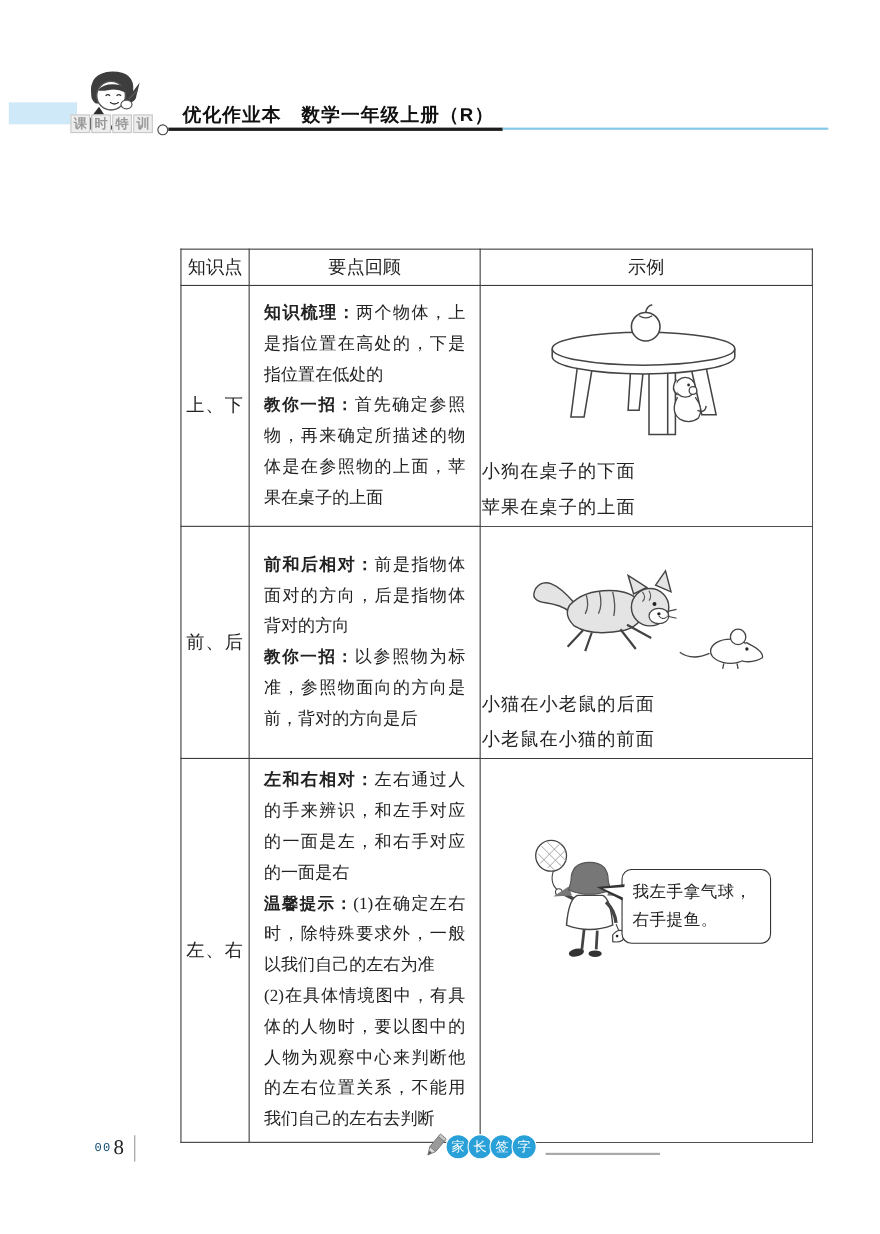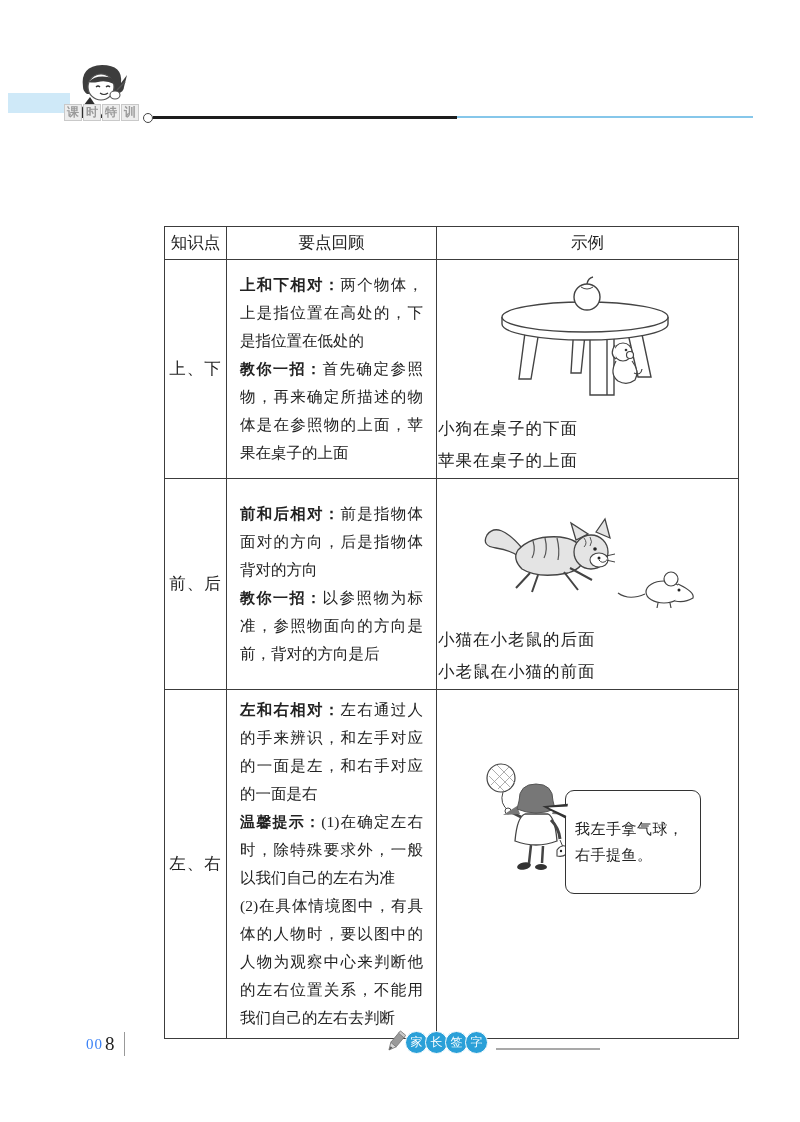--- a/index.html
+++ b/index.html
@@ -41,31 +41,31 @@
   td.review{vertical-align:middle;padding:6px 13px;font-size:15.5px;line-height:28px;text-align:justify;}
   td.review p{margin:0;}
   .lead{font-weight:bold;}
   .lead.hei{font-family:"Liberation Sans",sans-serif;font-size:15px;}
   td.example{vertical-align:top;position:relative;}
   .illu{display:block;margin:0 auto;}
   .caption{ font-size:16.5px;line-height:32px;letter-spacing:1px;}
 
   
   .bubble{position:absolute;left:128px;top:100px;width:116px;border:1.5px solid #333;border-radius:9px;
-      padding:25px 9px;font-size:15px;line-height:26px;background:#fff;letter-spacing:.5px;}
+      padding:7px 9px;font-size:15px;line-height:26px;background:#fff;letter-spacing:.5px;}
   .bubble:before{content:"";position:absolute;left:-24px;top:11px;width:0;height:0;
       border-top:6px solid transparent;border-bottom:9px solid transparent;border-right:25px solid #333;
       transform:rotate(8deg);}
   .bubble:after{content:"";position:absolute;left:-18px;top:14px;width:0;height:0;
       border-top:4px solid transparent;border-bottom:6px solid transparent;border-right:20px solid #fff;
       transform:rotate(8deg);}
 
   
   .page-num{position:absolute;left:86px;top:1032px;display:flex;align-items:center;}
-  .page-num .pfx{color:#3b82f6;font-size:15px;letter-spacing:1px;}
+  .page-num .pfx{color:#0c4a6e;font-size:11px;letter-spacing:1px;font-family:Liberation Mono, monospace;}
   .page-num .num{color:#222;font-size:19px;margin-left:2px;}
   .page-num .vline{display:inline-block;width:1px;height:24px;background:#999;margin-left:9px;}
   .signature{position:absolute;left:384px;top:1030px;display:flex;align-items:center;}
   .sig-circles{display:flex;margin-left:2px;}
   .sig-circles span{width:21px;height:21px;margin-left:-3px;border-radius:50%;background:#2aa0d8;
       color:#fff;font-family:"Liberation Sans",sans-serif;font-size:12px;display:flex;
       align-items:center;justify-content:center;border:1px solid #fff;}
   .sig-line{display:inline-block;width:104px;height:2px;background:#a9a9a9;margin-left:8px;margin-top:14px;}
 </style>
 </head>
@@ -85,20 +85,21 @@
       <path d="M20,37 L34,58 L4,58 Z" fill="#2e2e2e"></path>
       <path d="M47,30 l8,-8" stroke="#555" stroke-width="1.5"></path>
     </svg>
   </div>
   <div class="badge">
     <span>课</span>
     <span>时</span>
     <span>特</span>
     <span>训</span>
   </div>
+  <div class="book-title">优化作业本　数学一年级上册（R）</div>
   <div class="rule-circle"></div>
   <div class="rule-black"></div>
   <div class="rule-blue"></div>
 
 
 
   <table class="kt">
     <colgroup>
         <col style="width:62px">
         <col style="width:210px">
@@ -107,21 +108,21 @@
     <tbody>
         <tr>
       <th class="h">知识点</th>
       <th class="h">要点回顾</th>
       <th class="h">示例</th>
     </tr>
 
     <tr style="height:214px;">
       <td class="topic">上、下</td>
       <td class="review">
-        <p><span class="lead">上和下相对：</span><span>两个物体，上是指位置在高处的，下是指位置在低处的</span></p>
+        <p><span class="lead">知识梳理：</span><span>两个物体，上是指位置在高处的，下是指位置在低处的</span></p>
         <p><span class="lead hei">教你一招：</span><span>首先确定参照物，再来确定所描述的物体是在参照物的上面，苹果在桌子的上面</span></p>
       </td>
       <td class="example">
         <svg class="illu" width="228" height="122" viewBox="0 0 228 122" style="margin-top:14px;">
           <g fill="#fff" stroke="#444" stroke-width="1.4">
             <polygon points="52,50 66,50 57,104 45,104"></polygon>
             <polygon points="100,50 112,50 107,98 97,98"></polygon>
             <polygon points="152,50 166,50 177,102 164,102"></polygon>
             <polygon points="116,52 140,52 140,120 116,120"></polygon>
             <line x1="133" y1="52" x2="133" y2="120"></line>

